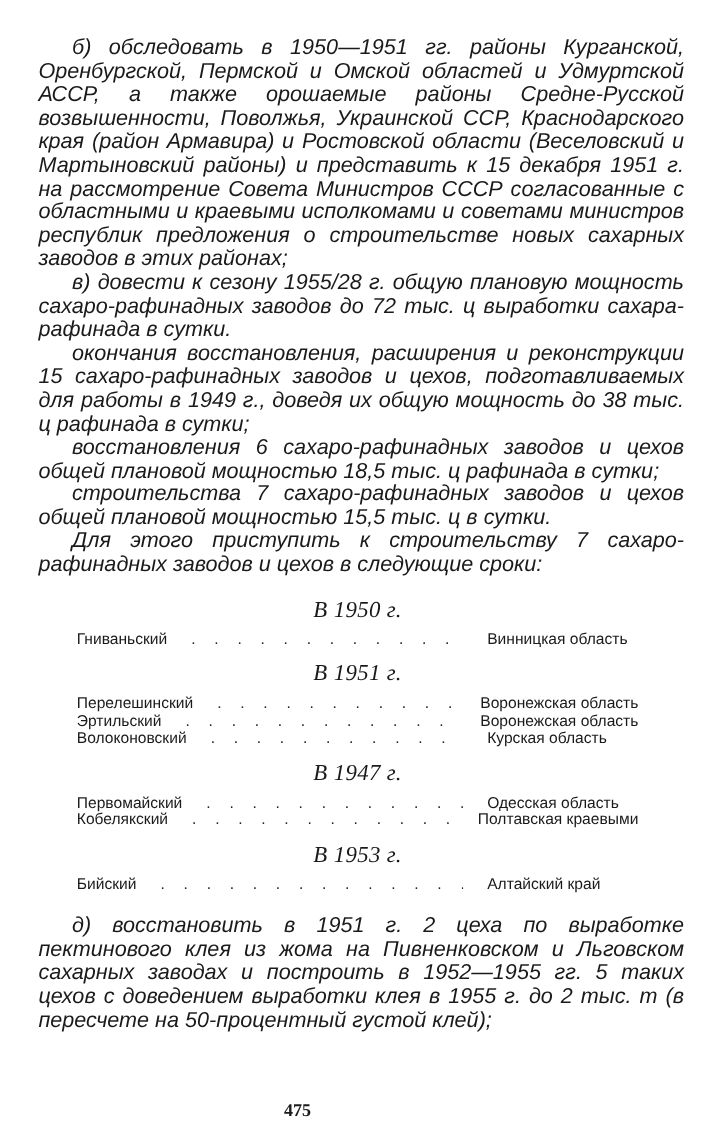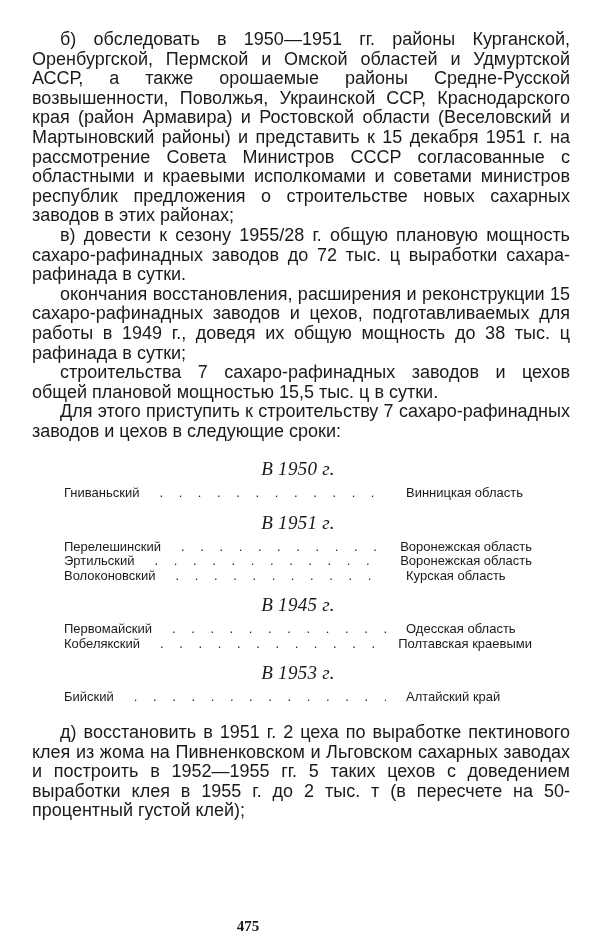--- a/index.html
+++ b/index.html
@@ -3,21 +3,21 @@
 <meta charset="utf-8">
 <style>
   html, body { margin: 0; padding: 0; background: #ffffff; }
   body { width: 600px; height: 941px; position: relative; overflow: hidden; color: #1a1a1a; }
   .page {
     position: absolute; left: 32px; top: 30px; width: 538px;
     font-family: "Liberation Serif", serif;
     font-size: 18px; line-height: 19.6px;
     transform-origin: 0 0;
   }
-  .sans { font-family: "Liberation Sans Narrow", "Liberation Sans", sans-serif; }
+  .sans { font-family: "Liberation Sans Narrow", "Liberation Sans", sans-serif; font-style: italic; }
   p { margin: 0; text-align: justify; hyphens: manual; }
   .ind { text-indent: 28px; }
   .list {
     margin-top: 20px;
     font-family: "Liberation Sans", sans-serif;
     font-size: 13px; line-height: 14.5px;
     padding-left: 32px; padding-right: 38px;
   }
   .year {
     text-align: center; font-style: italic; font-family: "Liberation Serif", serif;
@@ -38,20 +38,21 @@
   }
 </style>
 </head>
 <body>
 
 <div class="page">
   <div class="sans">
     <p class="ind">б) обследовать в 1950—1951 гг. районы Курганской, Оренбургской, Пермской и Омской областей и Удмуртской АССР, а также орошаемые районы Средне-Русской возвышенности, Поволжья, Украинской ССР, Краснодарского края (район Армавира) и Ростовской области (Веселовский и Мартыновский районы) и представить к 15 декабря 1951 г. на рассмотрение Совета Министров СССР согласованные с областными и краевыми исполкомами и советами министров республик предложения о строительстве новых сахарных заводов в этих районах;</p>
     <p class="ind">в) довести к сезону 1955/28 г. общую плановую мощность сахаро-рафинадных заводов до 72 тыс. ц выработки сахара-рафинада в сутки.</p>
     <p class="ind">окончания восстановления, расширения и реконструкции 15 сахаро-рафинадных заводов и цехов, подготавливаемых для работы в 1949 г., доведя их общую мощность до 38 тыс. ц рафинада в сутки;</p>
+    <p class="ind">восстановления 6 сахаро-рафинадных заводов и цехов общей плановой мощностью 18,5 тыс. ц рафинада в сутки;</p>
     <p class="ind">строительства 7 сахаро-рафинадных заводов и цехов общей плановой мощностью 15,5 тыс. ц в сутки.</p>
     <p class="ind">Для этого приступить к строительству 7 сахаро-рафинадных заводов и цехов в следующие сроки:</p>
   </div>
 
   <div class="list">
     <div class="group">
       <div class="year">В 1950 г.</div>
       <div class="row">
         <span class="factory">Гниваньский</span>
         <span class="dots">. . . . . . . . . . . . . . . . . . . . . . . . . . . . . .</span>
@@ -72,21 +73,21 @@
         <span class="region">Воронежская область</span>
       </div>
       <div class="row">
         <span class="factory">Волоконовский</span>
         <span class="dots">. . . . . . . . . . . . . . . . . . . . . . . . . . . . . .</span>
         <span class="region">Курская область</span>
       </div>
     </div>
 
     <div class="group">
-      <div class="year">В 1945 г.</div>
+      <div class="year">В 1947 г.</div>
       <div class="row">
         <span class="factory">Первомайский</span>
         <span class="dots">. . . . . . . . . . . . . . . . . . . . . . . . . . . . . .</span>
         <span class="region">Одесская область</span>
       </div>
       <div class="row">
         <span class="factory">Кобелякский</span>
         <span class="dots">. . . . . . . . . . . . . . . . . . . . . . . . . . . . . .</span>
         <span class="region">Полтавская краевыми</span>
       </div>

